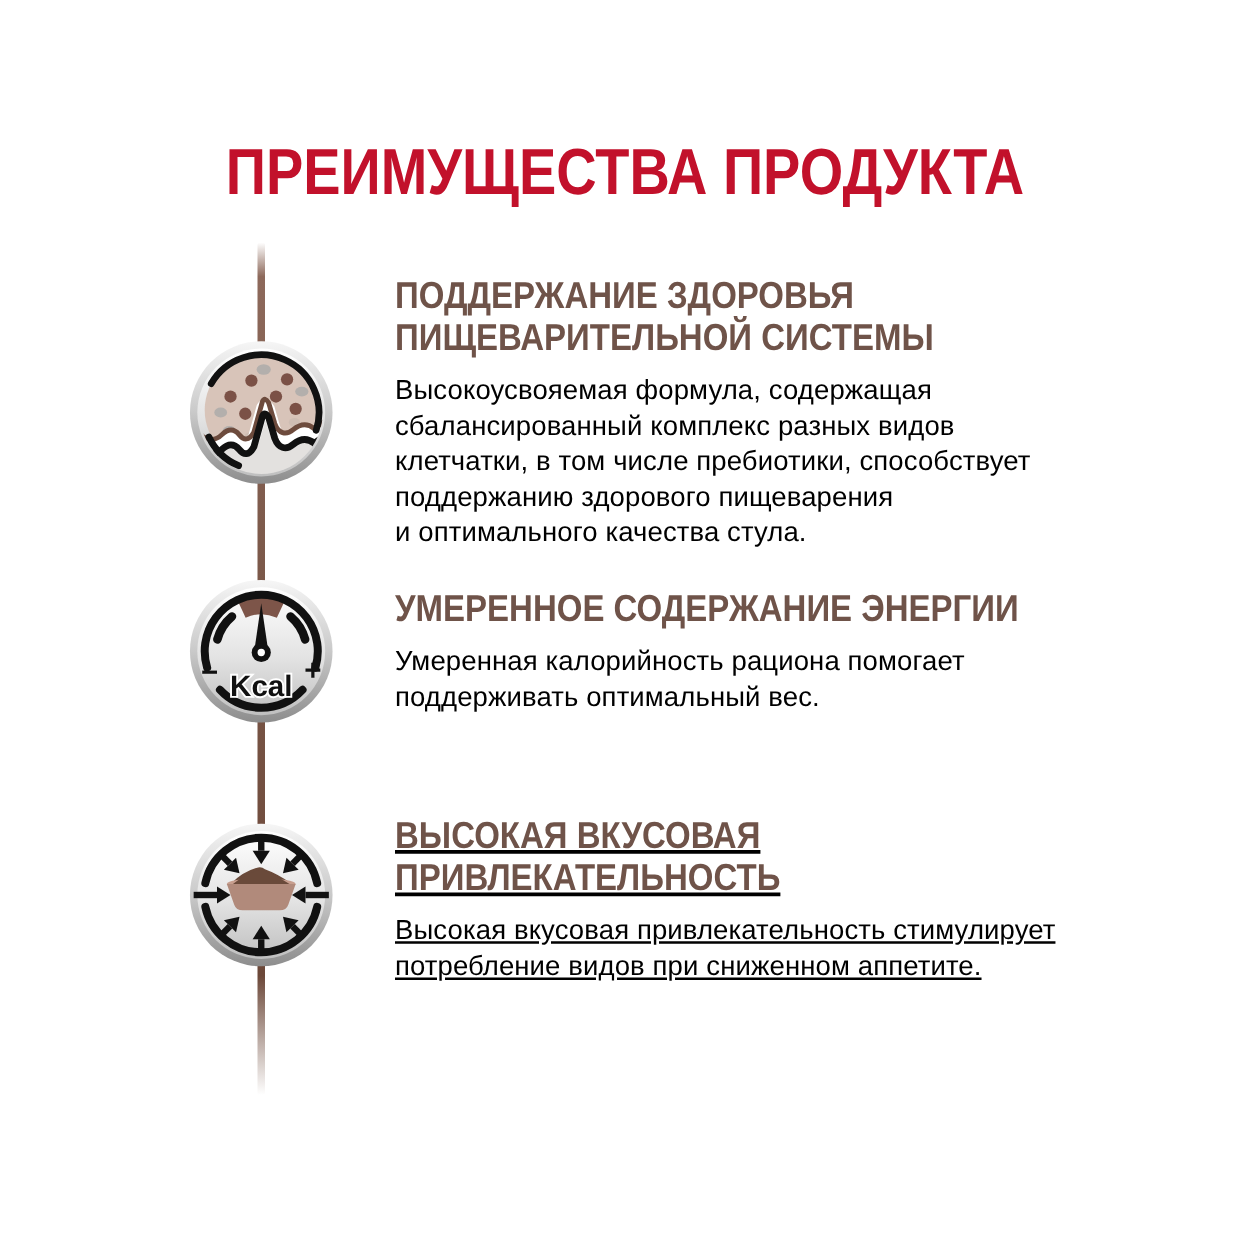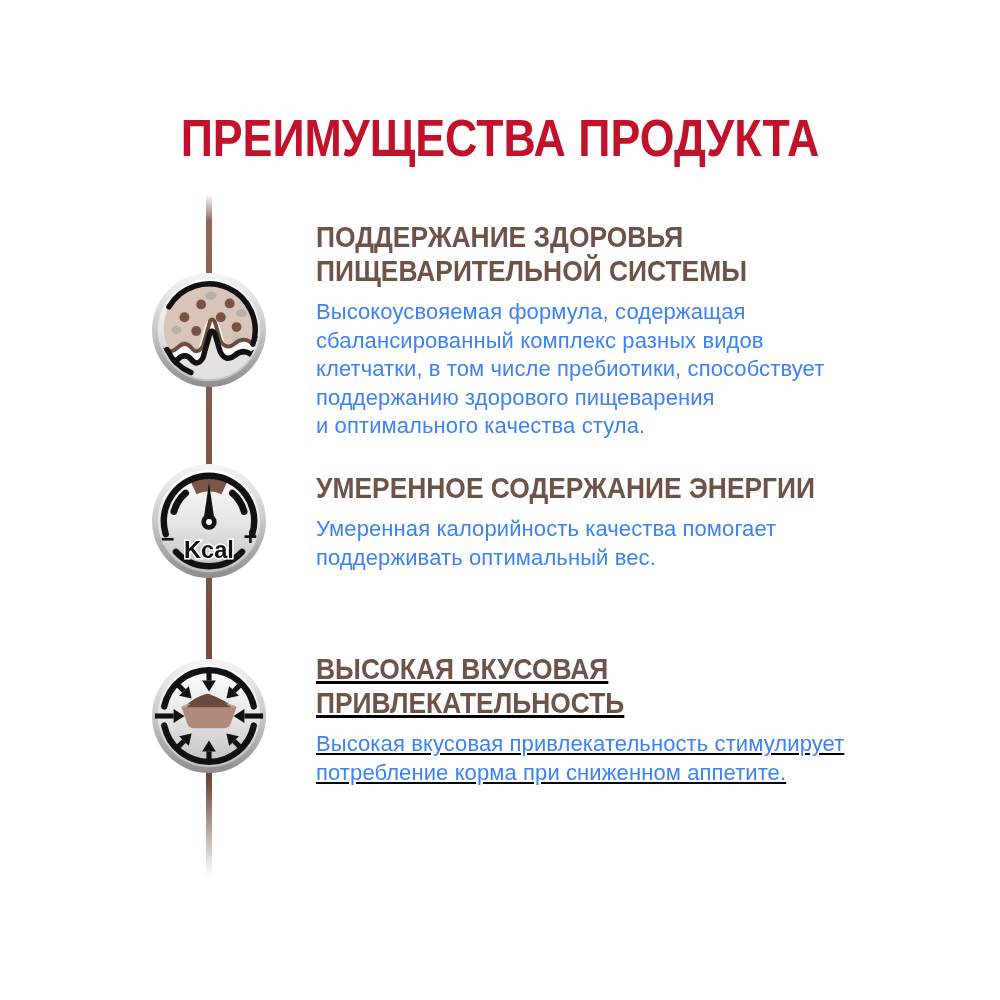--- a/index.html
+++ b/index.html
@@ -25,21 +25,21 @@
   .icon-bowl      { left:150px; top:657px; }
   .sec { position:absolute; left:300px; width:640px;margin-left:16px; }
   .sec-1 { top:220px; } .sec-2 { top:471px; } .sec-3 { top:652px;text-decoration:underline; }
   .sec h2 {
     margin:0; font-size:30px; line-height:34px; font-weight:bold;
     color:#6f5349; white-space:pre-line;
     transform:scaleX(0.88); transform-origin:0 50%;
   }
   .sec p {
     margin:10px 0 0 0; font-size:22px; line-height:28.5px;
-    color:#3b82f6; white-space:pre-line; letter-spacing:0.1px;
+    color:#000000; white-space:pre-line; letter-spacing:0.1px;
   }
   svg text { font-family:"Liberation Sans", sans-serif; }
 </style>
 </head>
 <body>
 
 <svg width="0" height="0" style="position:absolute" aria-hidden="true">
   <defs>
     <linearGradient id="gBezel" x1="0" y1="0" x2="0" y2="1">
       <stop offset="0" stop-color="#f6f6f6"></stop>
@@ -173,24 +173,24 @@
 ПИЩЕВАРИТЕЛЬНОЙ СИСТЕМЫ</h2>
     <p>Высокоусвояемая формула, содержащая
 сбалансированный комплекс разных видов
 клетчатки, в том числе пребиотики, способствует
 поддержанию здорового пищеварения
 и оптимального качества стула.</p>
   </section>
 
   <section class="sec sec-2">
     <h2>УМЕРЕННОЕ СОДЕРЖАНИЕ ЭНЕРГИИ</h2>
-    <p>Умеренная калорийность качества помогает
+    <p>Умеренная калорийность рациона помогает
 поддерживать оптимальный вес.</p>
   </section>
 
   <section class="sec sec-3">
     <h2>ВЫСОКАЯ ВКУСОВАЯ
 ПРИВЛЕКАТЕЛЬНОСТЬ</h2>
     <p>Высокая вкусовая привлекательность стимулирует
-потребление корма при сниженном аппетите.</p>
+потребление видов при сниженном аппетите.</p>
   </section>
 
 </div>
 
 </body></html>

